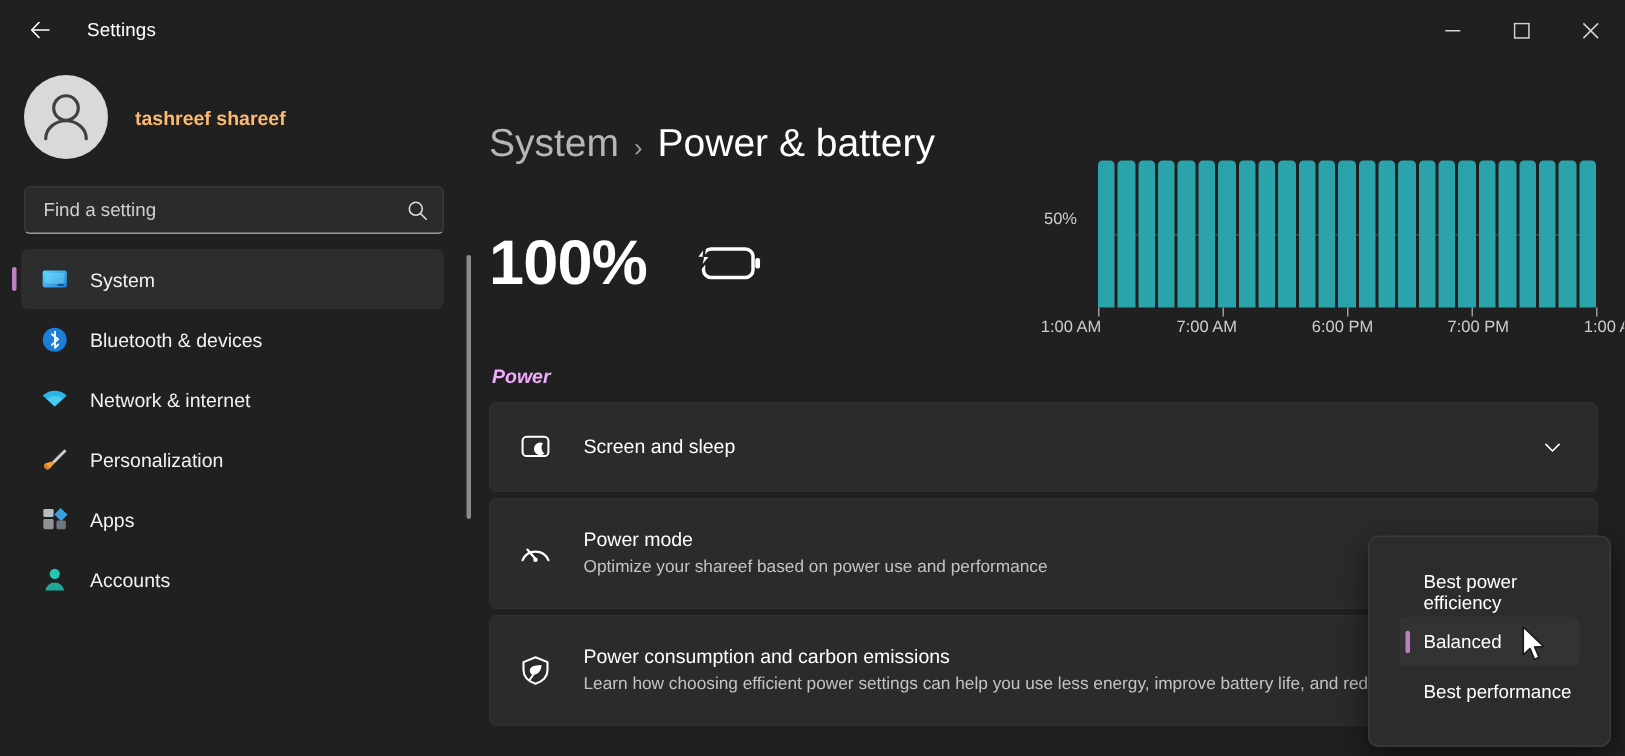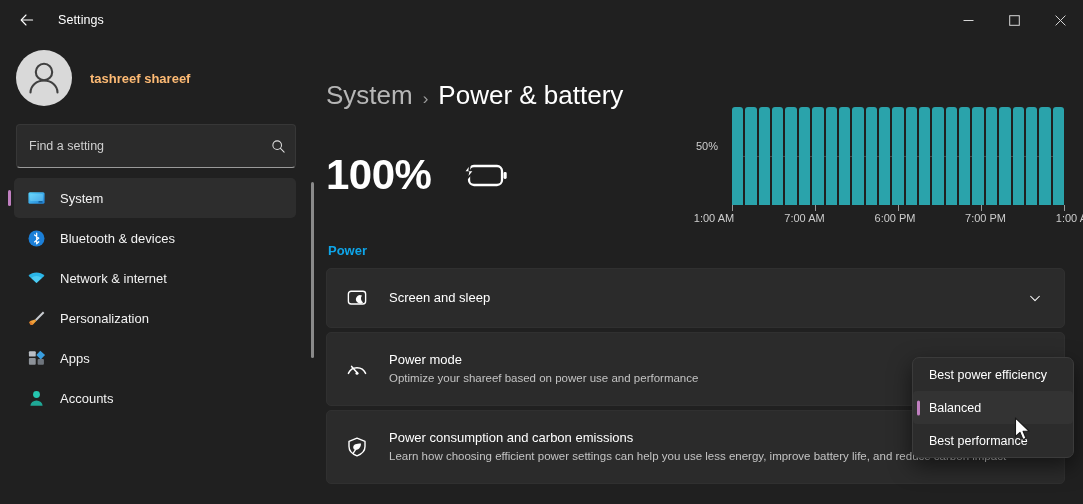--- a/index.html
+++ b/index.html
@@ -91,21 +91,21 @@
   }
   .account-name {
     margin-left: 18px;
     font-size: 13px;
     font-weight: bold;
     color: #fdba74;
   }
 
   .search-wrap {
     margin: 8px 24px 10px 16px;
-    height: 44px;
+    height: 32px;
     background: #2b2b2b;
     border: 1px solid #373737;
     border-bottom: 1px solid #9a9a9a;
     border-radius: 4px;
     display: flex;
     align-items: center;
     padding: 0 9px 0 12px;
     cursor: text;
   }
   .search-input {
@@ -277,22 +277,23 @@
     font-size: 11px;
     color: #cdcdcd;
     transform: translateX(-50%);
     white-space: nowrap;
   }
 
   
   .section-title {
     font-size: 13px;
     font-weight: bold;
-    color: #0ea5e9;
+    color: #f0abfc;
     margin: 8px 0 10px 2px;
+    font-style: italic;
   }
 
   .card {
     background: #2b2b2b;
     border: 1px solid #303030;
     border-radius: 5px;
     margin-bottom: 4px;
     display: flex;
     align-items: center;
     padding: 0 16px 0 18px;
@@ -330,21 +331,21 @@
 
   
   .flyout {
     position: absolute;
     left: 912px;
     top: 317px;
     width: 162px;
     background: #2c2c2c;
     border: 1px solid #3b3b3b;
     border-radius: 7px;
-    padding: 0;
+    padding: 20px;
     z-index: 40;
     box-shadow: 0 8px 22px rgba(0,0,0,.55);
   }
   .flyout-item {
     position: relative;
     height: 33px;
     display: flex;
     align-items: center;
     padding-left: 16px;
     border-radius: 4px;

